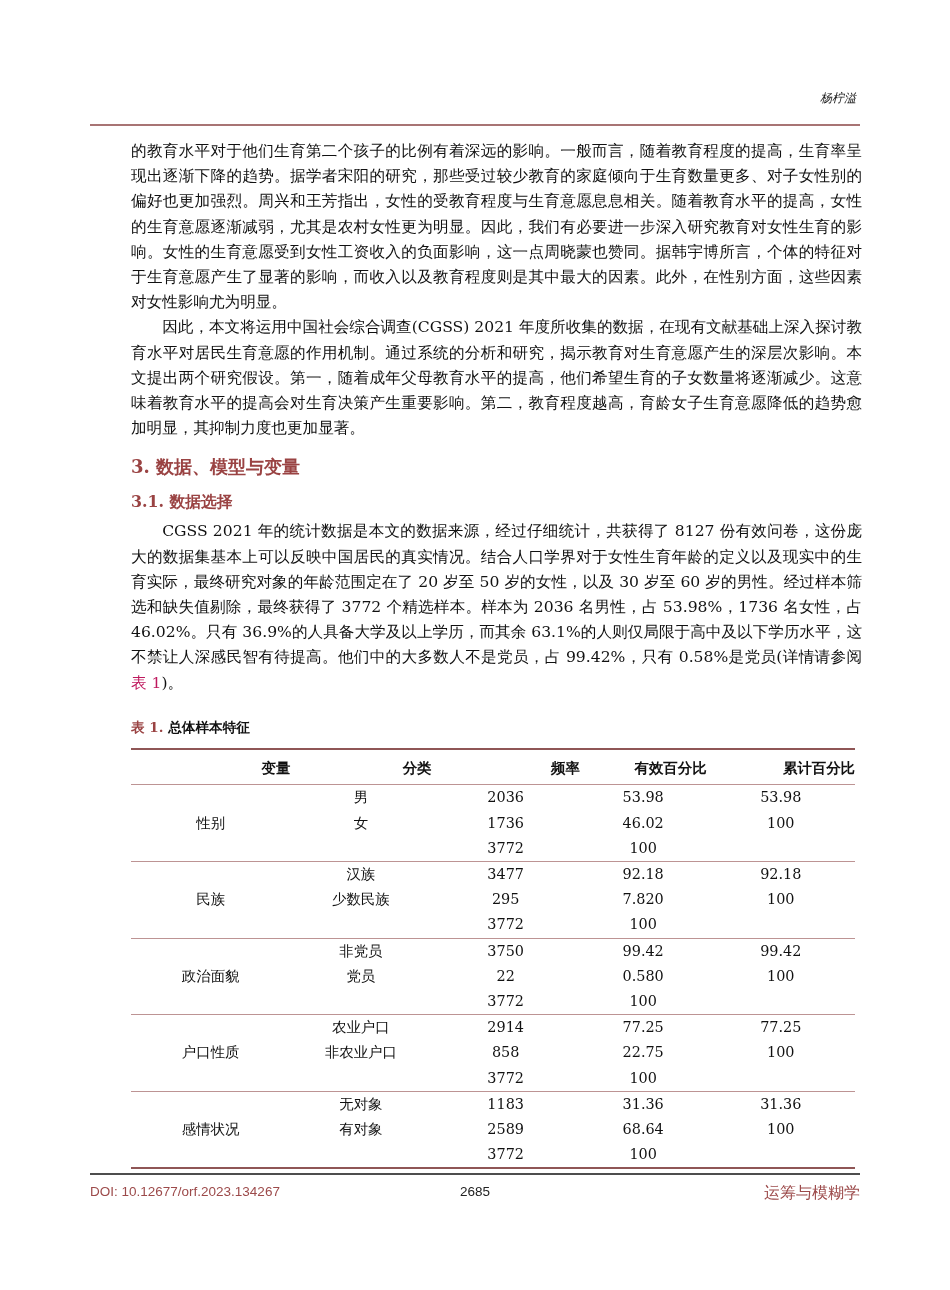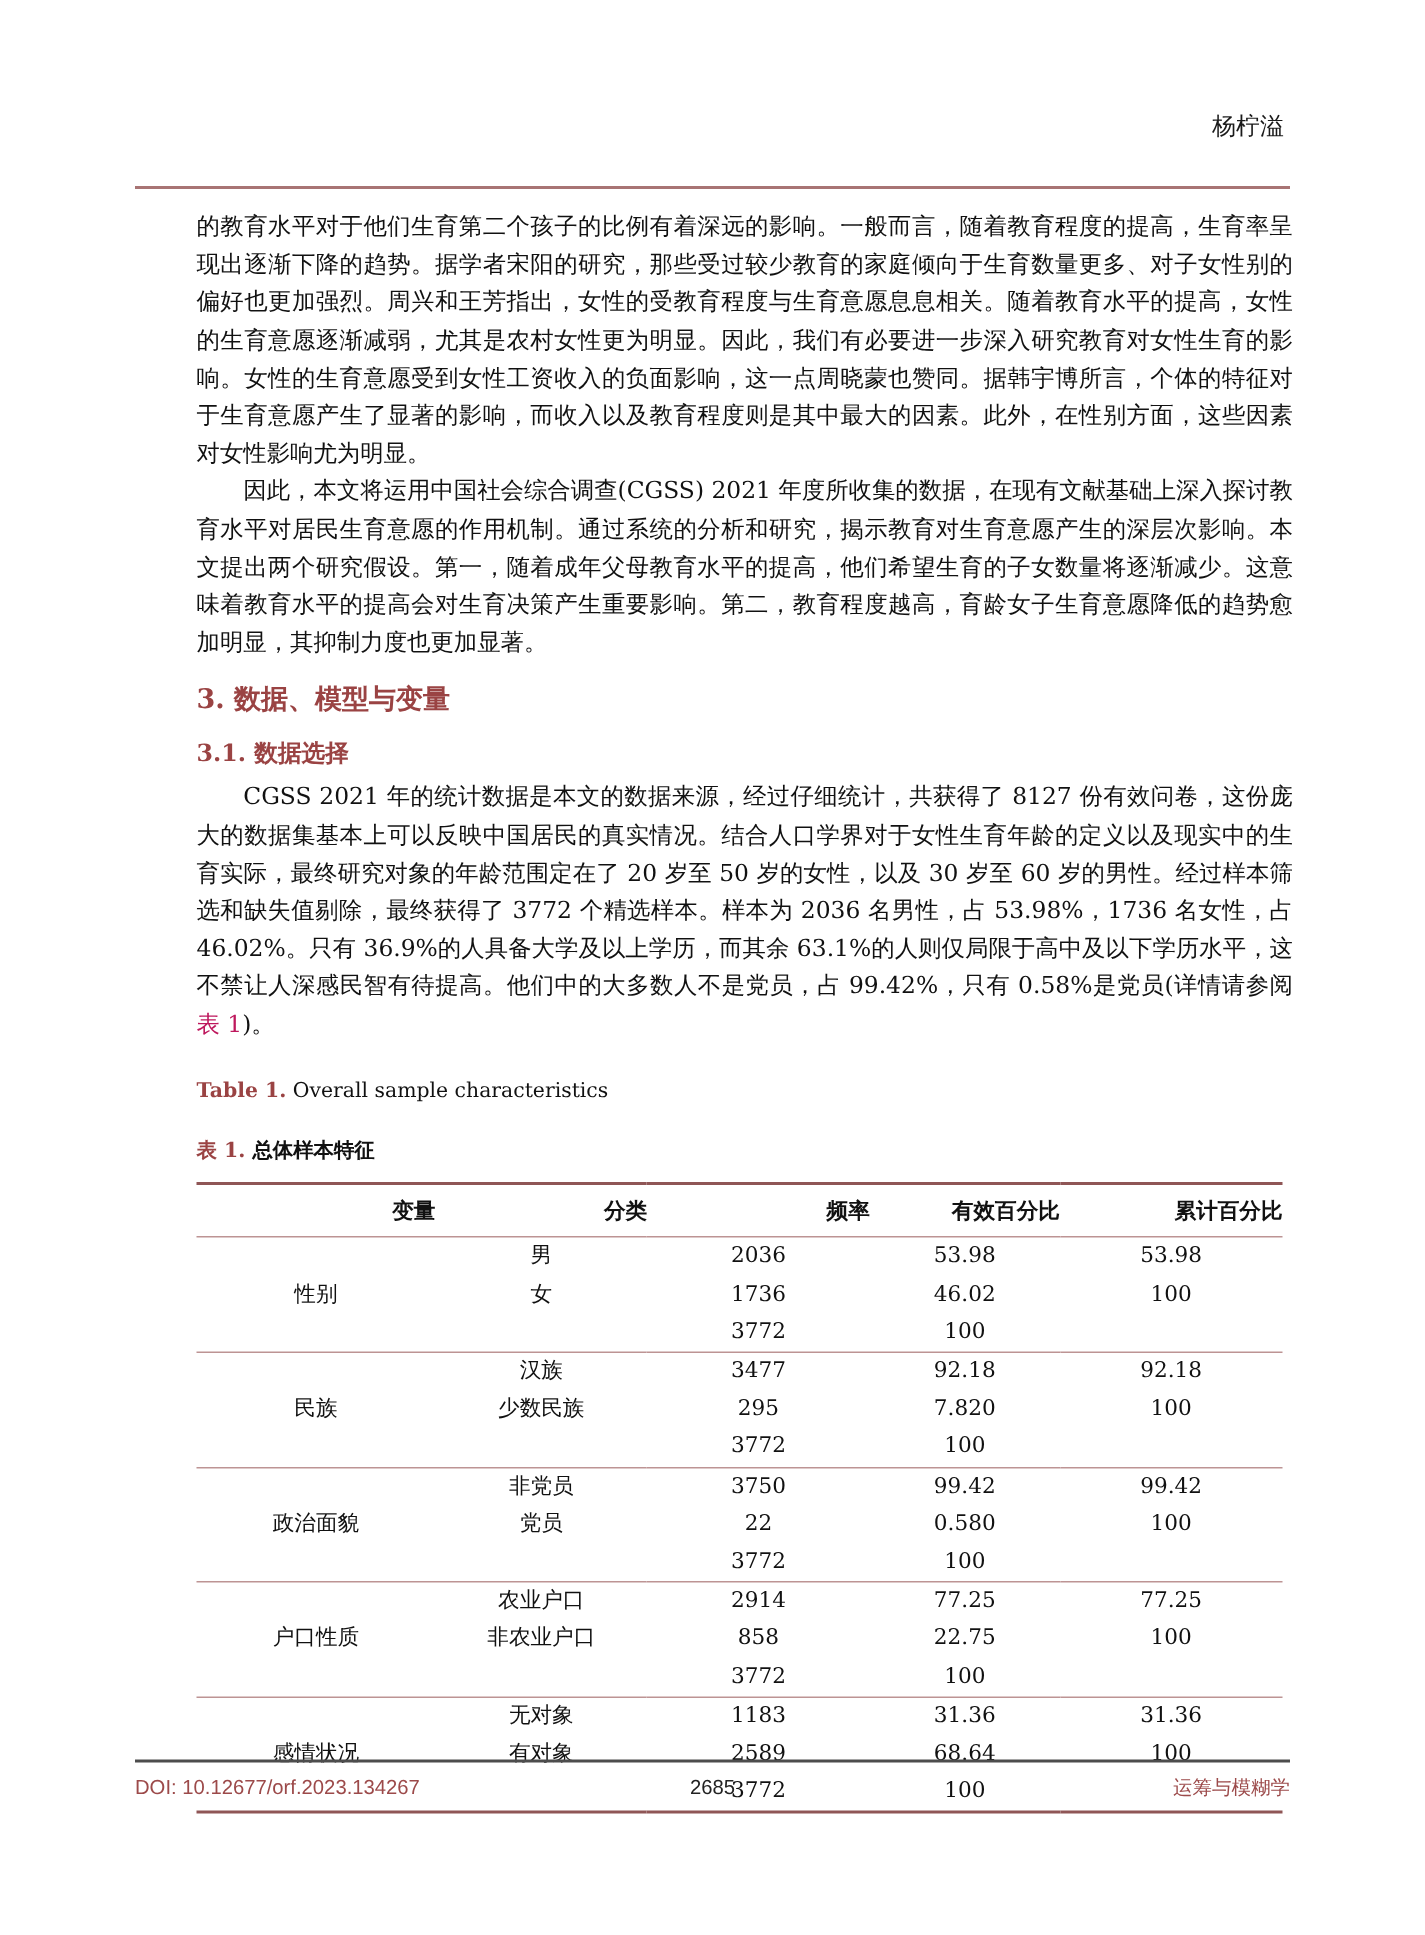--- a/index.html
+++ b/index.html
@@ -2,21 +2,21 @@
 <html lang="zh"><head>
 <meta charset="utf-8">
 <style>
   html,body{margin:0;padding:0;background:#ffffff;}
   .page{
     position:relative;width:950px;height:1290px;background:#fff;overflow:hidden;
     font-family:"DejaVu Serif","Liberation Serif",serif;color:#111;
   }
   
   .author{
-    position:absolute;top:74px;right:94px;font-size:16px;color:#1a1a1a;
+    position:absolute;top:90px;right:94px;font-size:12px;color:#1a1a1a;font-style:italic;
   }
   .rule-header{
     position:absolute;left:90px;width:770px;top:124px;height:0;
     border-top:2px solid #a87474;
   }
   
   .content{
     position:absolute;left:131px;top:139px;width:731px;
     font-size:15.6px;line-height:25.2px;text-align:justify;
   }
@@ -58,21 +58,21 @@
     border-top:2px solid #4d4d4d;
   }
   .footer{
     position:absolute;left:90px;width:770px;top:1184px;height:20px;
     font-family:"Liberation Sans","DejaVu Sans",sans-serif;font-size:13.5px;
   }
   .footer .doi{position:absolute;left:0;top:0;color:#9c4a4a;text-decoration:none;}
   .footer .pageno{position:absolute;left:0;width:100%;text-align:center;top:0;color:#222;}
   .footer .journal{
     position:absolute;right:0;top:-1px;color:#9c4a4a;
-    font-family:Liberation Sans, sans-serif;font-size:13px;
+    font-family:Liberation Sans, sans-serif;font-size:16px;
   }
 </style>
 </head>
 <body>
 
 <div class="page">
 
   <div class="author">杨柠溢</div>
   <div class="rule-header"></div>
 
@@ -81,21 +81,20 @@
     <p>的教育水平对于他们生育第二个孩子的比例有着深远的影响。一般而言，随着教育程度的提高，生育率呈现出逐渐下降的趋势。据学者宋阳的研究，那些受过较少教育的家庭倾向于生育数量更多、对子女性别的偏好也更加强烈。周兴和王芳指出，女性的受教育程度与生育意愿息息相关。随着教育水平的提高，女性的生育意愿逐渐减弱，尤其是农村女性更为明显。因此，我们有必要进一步深入研究教育对女性生育的影响。女性的生育意愿受到女性工资收入的负面影响，这一点周晓蒙也赞同。据韩宇博所言，个体的特征对于生育意愿产生了显著的影响，而收入以及教育程度则是其中最大的因素。此外，在性别方面，这些因素对女性影响尤为明显。</p>
 
     <p class="para-indent">因此，本文将运用中国社会综合调查(CGSS) 2021 年度所收集的数据，在现有文献基础上深入探讨教育水平对居民生育意愿的作用机制。通过系统的分析和研究，揭示教育对生育意愿产生的深层次影响。本文提出两个研究假设。第一，随着成年父母教育水平的提高，他们希望生育的子女数量将逐渐减少。这意味着教育水平的提高会对生育决策产生重要影响。第二，教育程度越高，育龄女子生育意愿降低的趋势愈加明显，其抑制力度也更加显著。</p>
 
     <h2 class="section-heading">3. 数据、模型与变量</h2>
 
     <h3 class="subsection-heading">3.1. 数据选择</h3>
 
     <p class="para-indent"><span>CGSS 2021 年的统计数据是本文的数据来源，经过仔细统计，共获得了 8127 份有效问卷，这份庞大的数据集基本上可以反映中国居民的真实情况。结合人口学界对于女性生育年龄的定义以及现实中的生育实际，最终研究对象的年龄范围定在了 20 岁至 50 岁的女性，以及 30 岁至 60 岁的男性。经过样本筛选和缺失值剔除，最终获得了 3772 个精选样本。样本为 2036 名男性，占 53.98%，1736 名女性，占 46.02%。只有 36.9%的人具备大学及以上学历，而其余 63.1%的人则仅局限于高中及以下学历水平，这不禁让人深感民智有待提高。他们中的大多数人不是党员，占 99.42%，只有 0.58%是党员(详情请参阅</span><a class="ref-link">表 1</a><span>)。</span></p>
 
-    <div class="caption"><span class="cap-label">Table 1.</span><span class="cap-text"> Overall sample characteristics</span></div>
 
     <div class="caption caption-zh"><span class="cap-label">表 1.</span><span class="cap-text"> 总体样本特征</span></div>
 
     <table class="sample-table">
       <colgroup>
         <col class="c1">
           <col class="c2">
           <col class="c3">
           <col class="c4">
           <col class="c5">

